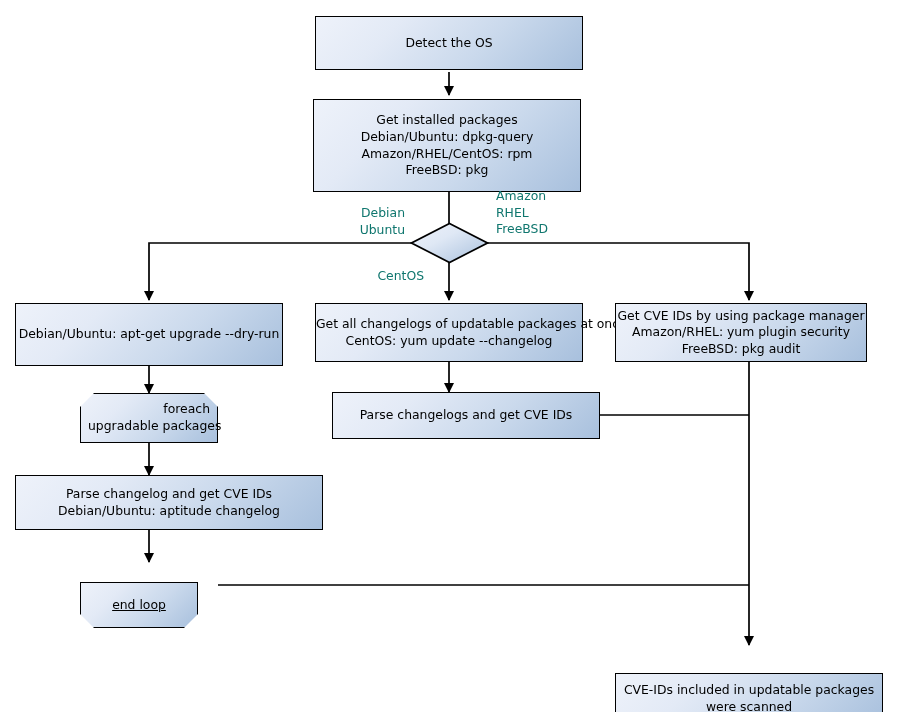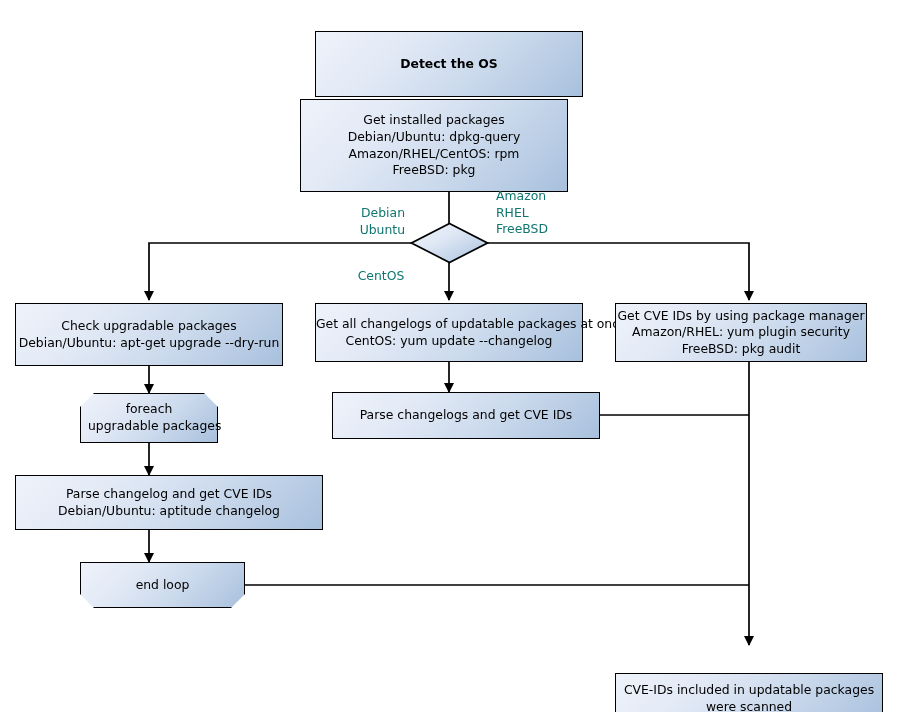--- a/index.html
+++ b/index.html
@@ -46,20 +46,21 @@
     padding: 0 2px;
   }
   .node .lines div {
     white-space: nowrap;
   }
   
   .node.loop-start {
     border: none;
     background: none;
     padding: 8px;
+    text-align: right;
   }
   .node.loop-start .shape {
     position: absolute;
     left: 0; top: 0; right: 0; bottom: 0;
     background: linear-gradient(135deg, #eef2fa 0%, #e3eaf6 28%, #cad9ec 62%, #a8c0dd 100%);
     border: 1.6px solid #000000;
     clip-path: polygon(14px 0, calc(100% - 14px) 0, 100% 14px, 100% 100%, 0 100%, 0 14px);
     -webkit-clip-path: polygon(14px 0, calc(100% - 14px) 0, 100% 14px, 100% 100%, 0 100%, 0 14px);
   }
   .node.loop-end {
@@ -128,27 +129,27 @@
       <path d="M 218 585 L 749 585"></path>
 
       <path d="M 449 362 L 449 392" marker-end="url(#arrow)"></path>
 
       <path d="M 583 415 L 749 415"></path>
 
       <path d="M 749 362 L 749 645" marker-end="url(#arrow)"></path>
     </g>
   </svg>
 
-  <div class="node" style="left:315px; top:31px; width:268px; height:66px;font-weight:bold;">
+  <div class="node" style="left:315px; top:16px; width:268px; height:54px;">
     <div class="lines">
       <div>Detect the OS</div>
     </div>
   </div>
 
-  <div class="node" style="left:300px; top:99px; width:268px; height:93px;">
+  <div class="node" style="left:313px; top:99px; width:268px; height:93px;">
     <div class="lines">
       <div>Get installed packages</div>
       <div>Debian/Ubuntu: dpkg-query</div>
       <div>Amazon/RHEL/CentOS: rpm</div>
       <div>FreeBSD: pkg</div>
     </div>
   </div>
 
   <div class="decision" style="left:410px; top:222px; width:79px; height:42px;">
     <svg width="79" height="42" viewBox="0 0 79 42">
@@ -167,27 +168,26 @@
     <div>Debian</div>
     <div>Ubuntu</div>
   </div>
 
   <div class="edge-label left-align" style="left:496px; top:188px; width:160px;">
     <div>Amazon</div>
     <div>RHEL</div>
     <div>FreeBSD</div>
   </div>
 
-  <div class="edge-label right-align" style="left:326px; top:268px; width:110px;text-align:center;">
+  <div class="edge-label right-align" style="left:314px; top:268px; width:110px;">
     <div>CentOS</div>
   </div>
 
   <div class="node" style="left:15px; top:303px; width:268px; height:63px;">
     <div class="lines">
-      <div>Check upgradable packages</div>
       <div>Debian/Ubuntu: apt-get upgrade --dry-run</div>
     </div>
   </div>
 
   <div class="node" style="left:315px; top:303px; width:268px; height:59px;">
     <div class="lines">
       <div>Get all changelogs of updatable packages at once</div>
       <div>CentOS: yum update --changelog</div>
     </div>
   </div>
@@ -214,21 +214,21 @@
     </div>
   </div>
 
   <div class="node" style="left:15px; top:475px; width:308px; height:55px;">
     <div class="lines">
       <div>Parse changelog and get  CVE IDs</div>
       <div>Debian/Ubuntu: aptitude changelog</div>
     </div>
   </div>
 
-  <div class="node loop-end" style="left:80px; top:562px; width:165px; height:46px;">
+  <div class="node loop-end" style="left:80px; top:582px; width:118px; height:46px;text-decoration:underline;">
     <div class="shape"></div>
     <div class="lines">
       <div>end loop</div>
     </div>
   </div>
 
   <div class="node" style="left:615px; top:645px; width:268px; height:52px;margin-top:28px;">
     <div class="lines">
       <div>CVE-IDs included in updatable packages</div>
       <div>were scanned</div>

